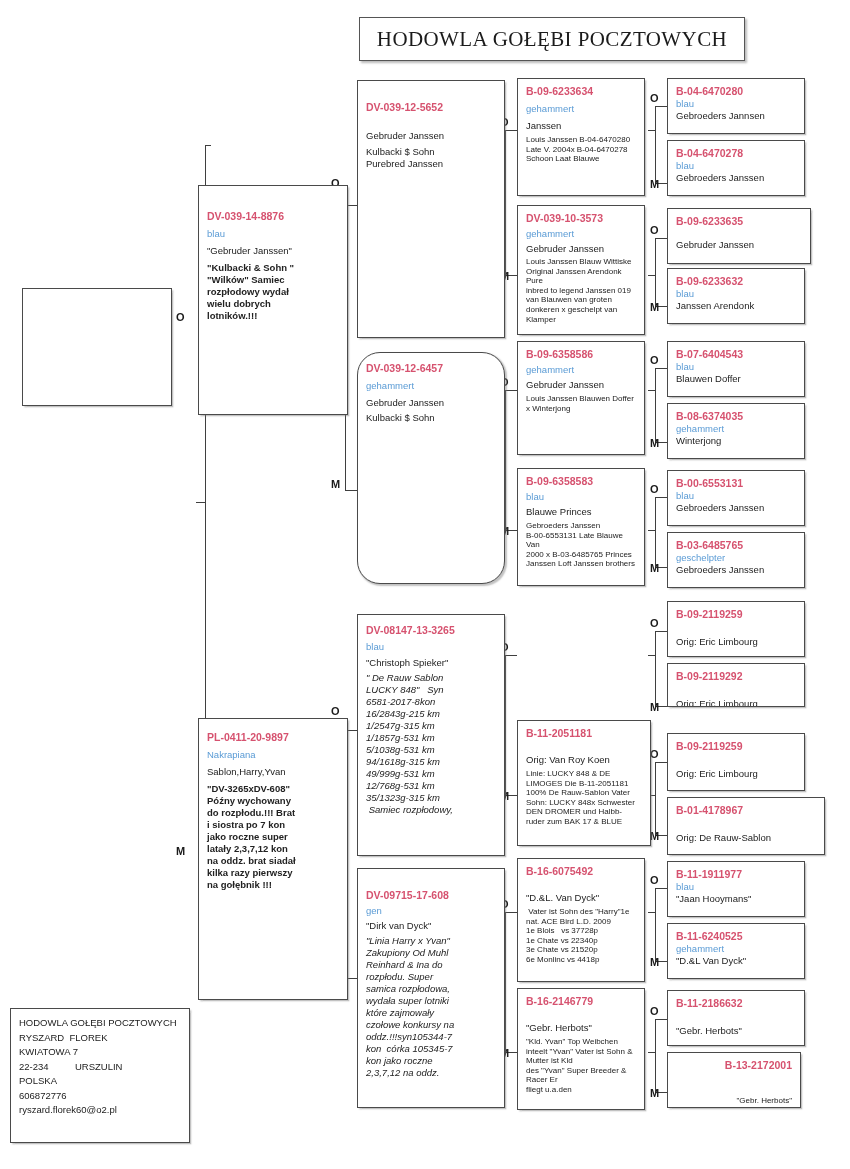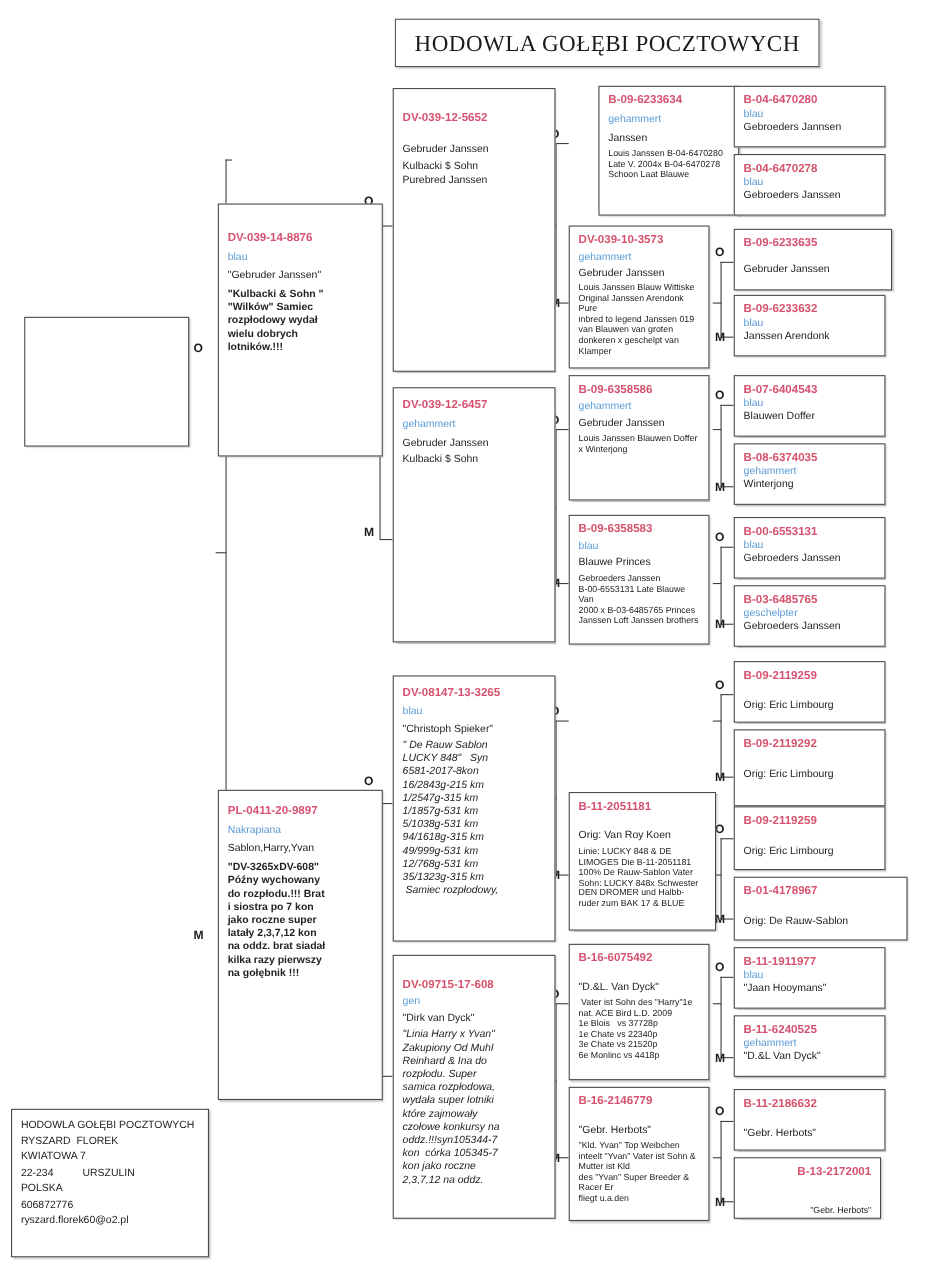--- a/index.html
+++ b/index.html
@@ -178,21 +178,21 @@
   </div>
 
   <div class="box pad" style="left:357px;top:80px;width:148px;height:258px;">
     <div class="ring l1" style="margin-top:14px;">DV-039-12-5652</div>
     <div class="color l2"></div>
     <div class="plain l2" style="margin-top:16px;">Gebruder Janssen</div>
     <div class="plain l2 nowrapish" style="margin-top:4px;">Kulbacki $ Sohn
 Purebred Janssen</div>
   </div>
 
-  <div class="box pad" style="left:357px;top:352px;width:148px;height:232px;">
+  <div class="box pad" style="left:357px;top:352px;width:148px;height:232px;border-radius:23px;">
     <div class="ring l1" style="margin-top:3px;">DV-039-12-6457</div>
     <div class="color l2 mt">gehammert</div>
     <div class="plain l2 mt">Gebruder Janssen</div>
     <div class="plain l2 nowrapish" style="margin-top:3px;">Kulbacki $ Sohn</div>
   </div>
 
   <div class="box pad" style="left:357px;top:614px;width:148px;height:242px;">
     <div class="ring l1" style="margin-top:3px;">DV-08147-13-3265</div>
     <div class="color l2" style="margin-top:4px;">blau</div>
     <div class="plain l2" style="margin-top:4px;">"Christoph  Spieker"</div>
@@ -221,21 +221,21 @@
 samica rozpłodowa,
 wydała super lotniki
 które zajmowały
 czołowe konkursy na
 oddz.!!!syn105344-7
 kon  córka 105345-7
 kon jako roczne
 2,3,7,12 na oddz.</div>
   </div>
 
-  <div class="box pad" style="left:544px;top:78px;width:128px;height:118px;">
+  <div class="box pad" style="left:517px;top:78px;width:128px;height:118px;">
     <div class="ring l1">B-09-6233634</div>
     <div class="color l2 mt">gehammert</div>
     <div class="plain l2 mt">Janssen</div>
     <div class="small l3 nowrapish" style="margin-top:3px;">Louis Janssen B-04-6470280
 Late V. 2004x B-04-6470278
 Schoon Laat Blauwe</div>
   </div>
 
   <div class="box pad" style="left:517px;top:205px;width:128px;height:130px;">
     <div class="ring l1">DV-039-10-3573</div>
@@ -343,21 +343,21 @@
   <div class="box pad" style="left:667px;top:532px;width:138px;height:56px;">
     <div class="ring l1">B-03-6485765</div>
     <div class="color l2">geschelpter</div>
     <div class="plain l2">Gebroeders Janssen</div>
   </div>
 
   <div class="box pad" style="left:667px;top:601px;width:138px;height:56px;">
     <div class="ring l1">B-09-2119259</div>
     <div class="plain l2" style="margin-top:15px;">Orig: Eric Limbourg</div>
   </div>
-  <div class="box pad" style="left:667px;top:663px;width:138px;height:70px;">
+  <div class="box pad" style="left:667px;top:663px;width:138px;height:44px;">
     <div class="ring l1">B-09-2119292</div>
     <div class="plain l2" style="margin-top:15px;">Orig: Eric Limbourg</div>
   </div>
   <div class="box pad" style="left:667px;top:733px;width:138px;height:58px;">
     <div class="ring l1">B-09-2119259</div>
     <div class="plain l2" style="margin-top:15px;">Orig: Eric Limbourg</div>
   </div>
   <div class="box pad" style="left:667px;top:797px;width:158px;height:58px;">
     <div class="ring l1">B-01-4178967</div>
     <div class="plain l2" style="margin-top:15px;">Orig: De Rauw-Sablon</div>

